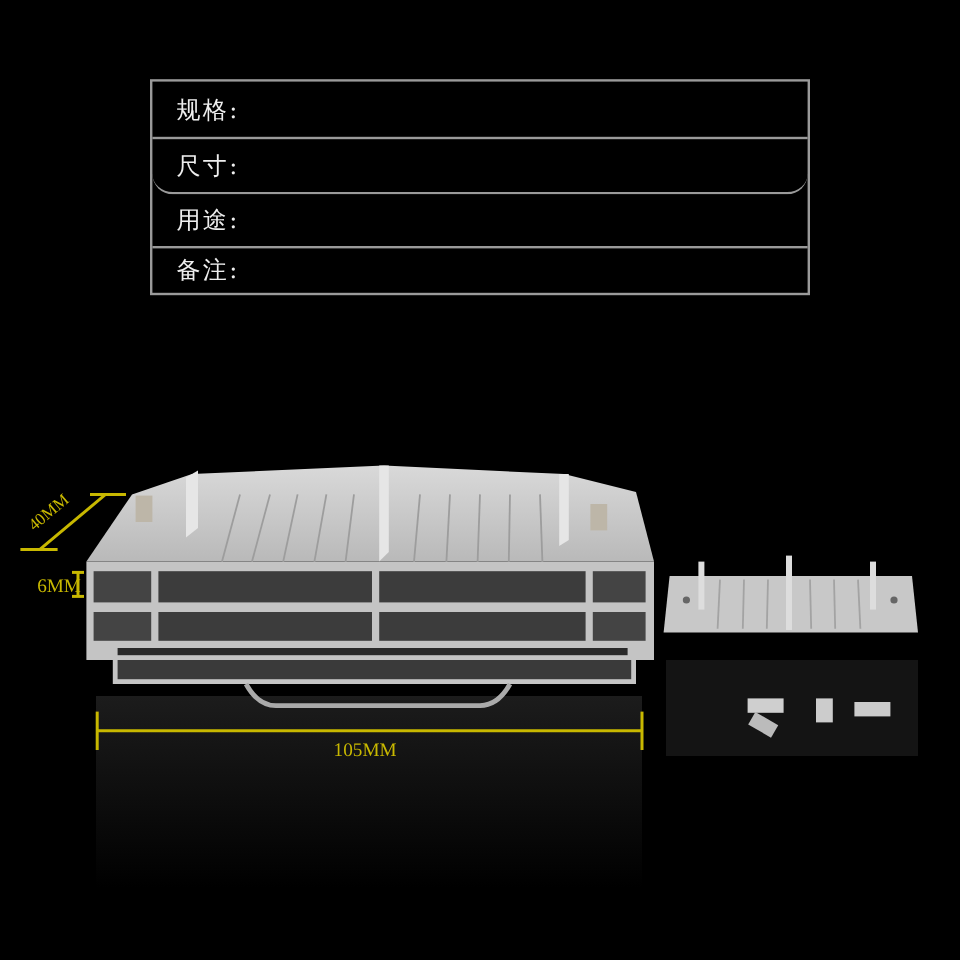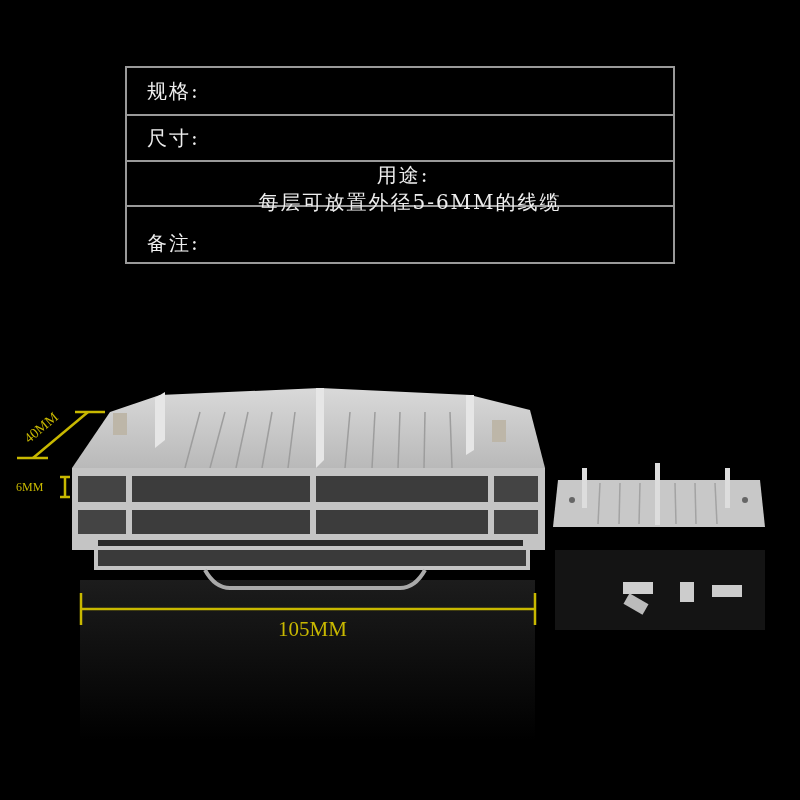--- a/index.html
+++ b/index.html
@@ -1,37 +1,36 @@
 <!DOCTYPE html>
 <html><head>
 <meta charset="utf-8">
 <style>
   html, body { margin: 0; padding: 0; background: #000; }
   body { width: 800px; height: 800px; position: relative; overflow: hidden; font-family: "DejaVu Sans", sans-serif; }
   .spec-table { position: absolute; left: 125px; top: 66px; width: 550px; border: 2px solid #9a9a9a; box-sizing: border-box; }
   .spec-row { border-bottom: 2px solid #9a9a9a; display: flex; align-items: center; padding-left: 20px; color: #eee; font-size: 20px; font-family: "DejaVu Serif", serif; letter-spacing: 2px; text-align: center; }
   .spec-row:last-child { border-bottom: none; }
-  .r0 { height: 46px; } .r1 { height: 44px; } .r2 { height: 43px; flex-direction: column; } .r3 { height: 37px; margin-top: 18px; }
+  .r0 { height: 46px; } .r1 { height: 44px; border-radius: 17px; } .r2 { height: 43px; } .r3 { height: 37px; }
   .spec-key { margin-right: 14px; }
   .dim { position: absolute; color: #c8b800; font-family: "Liberation Serif", serif; }
   .photo { position: absolute; }
 </style>
 </head>
 <body>
 
 <div class="spec-table">
   <div class="spec-row r0">
     <span class="spec-key">规格:</span>
   </div>
   <div class="spec-row r1">
     <span class="spec-key">尺寸:</span>
   </div>
   <div class="spec-row r2">
     <span class="spec-key">用途:</span>
-    <span>每层可放置外径5-6MM的线缆</span>
   </div>
   <div class="spec-row r3">
     <span class="spec-key">备注:</span>
   </div>
 </div>
 
 <svg class="photo" style="left:0;top:380px" width="560" height="420" viewBox="0 380 560 420">
   <defs>
     <linearGradient id="topg" x1="0" y1="0" x2="0" y2="1">
       <stop offset="0" stop-color="#d9d9d9"></stop>
@@ -109,14 +108,14 @@
     <line x1="33" y1="458" x2="88" y2="412"></line>
     <line x1="60" y1="477" x2="70" y2="477"></line>
     <line x1="60" y1="497" x2="70" y2="497"></line>
     <line x1="65" y1="477" x2="65" y2="497"></line>
     <line x1="81" y1="593" x2="81" y2="625"></line>
     <line x1="81" y1="609" x2="535" y2="609"></line>
     <line x1="535" y1="593" x2="535" y2="625"></line>
   </g>
 </svg>
 <div class="dim" style="left:22px;top:420px;font-size:14px;transform:rotate(-40deg);">40MM</div>
-<div class="dim" style="left:16px;top:480px;font-size:12px;">6MM</div>
-<div class="dim" style="left:278px;top:617px;font-size:21px;">105MM</div>
+<div class="dim" style="left:31px;top:480px;font-size:16px;">6MM</div>
+<div class="dim" style="left:278px;top:617px;font-size:16px;">105MM</div>
 
 </body></html>

